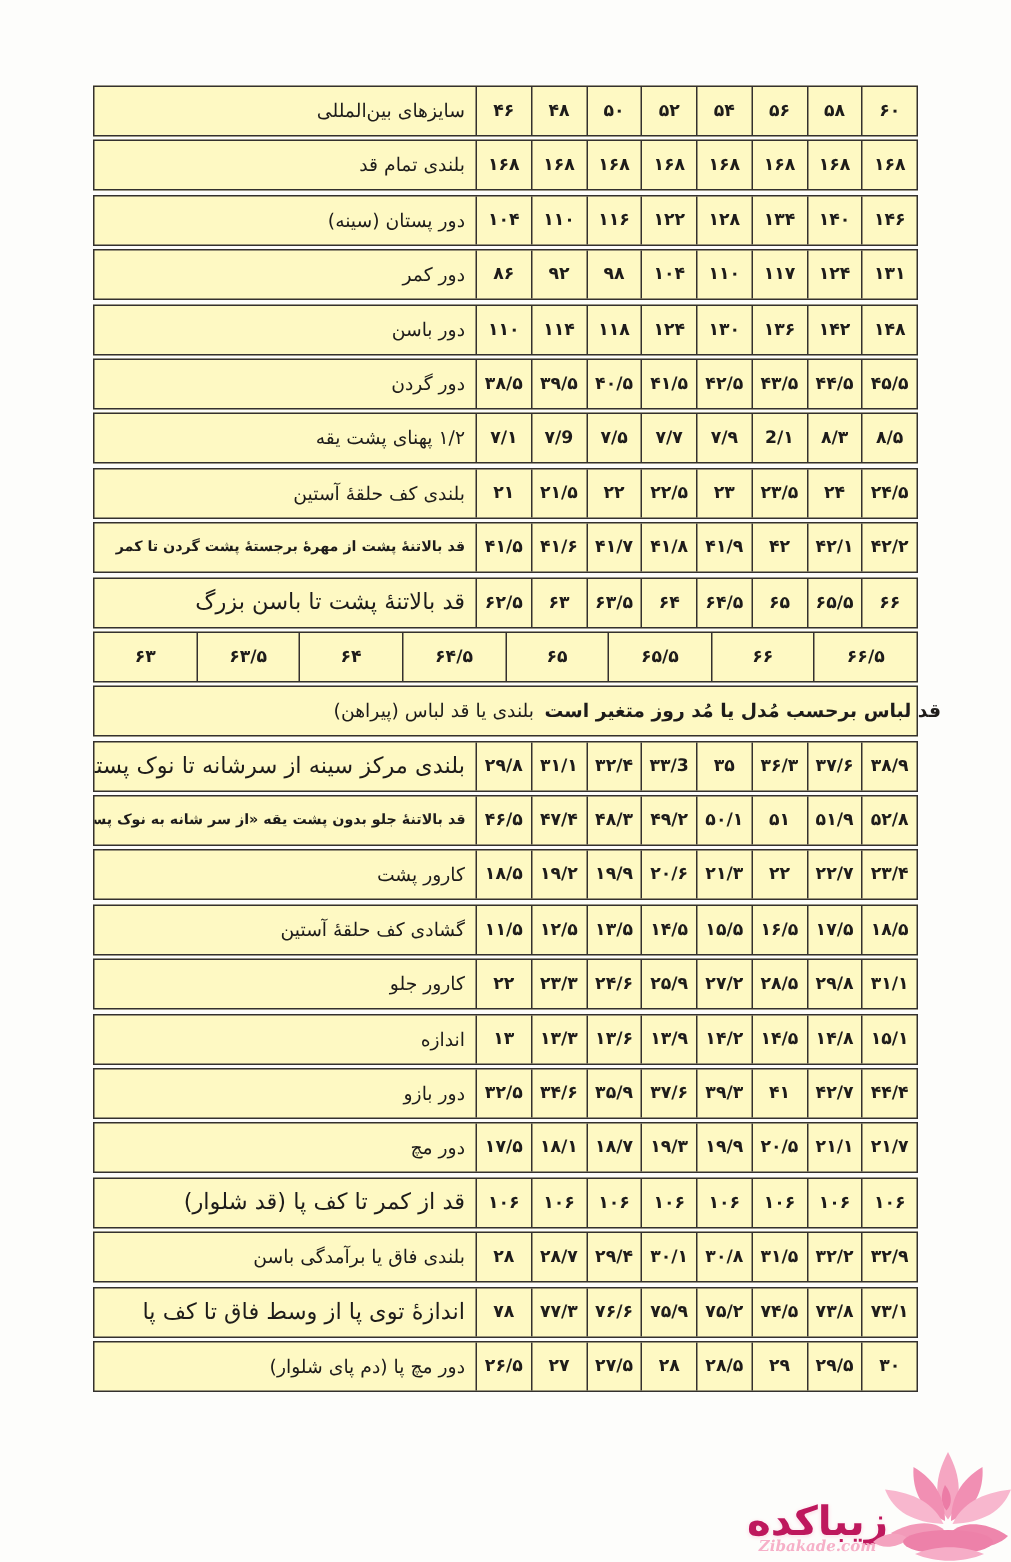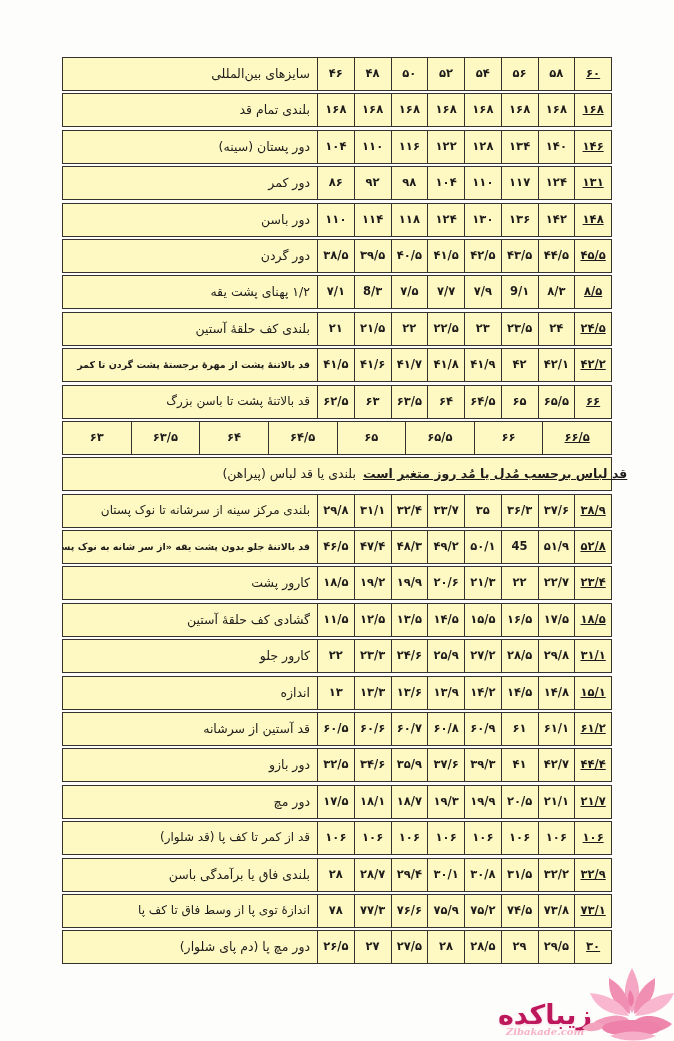--- a/index.html
+++ b/index.html
@@ -14,30 +14,30 @@
     position:absolute;left:62px;top:57px;width:550px;
   }
   .trow{
     display:flex;flex-direction:row;
     border:1px solid #34312e;
     height:34px;box-sizing:border-box;
     margin-bottom:2.4px;
     background:#fef9c3;
   }
   .trow > div{border-right:1px solid #34312e;box-sizing:border-box;}
-  .trow > div:last-child{border-right:none;text-decoration:underline;}
+  .trow > div:last-child{border-right:none;}
   .cell-label{
     flex:0 0 255px;
     direction:rtl;text-align:right;
     padding:0 7px 0 3px;
     line-height:31px;
     font-size:12.5px;
     white-space:nowrap;overflow:hidden;
   }
-  .cell-label.sm{font-size:12px;}
+  .cell-label.sm{font-size:15px;}
   .cell-label.xs{font-size:9.5px;letter-spacing:-0.2px;font-weight:bold;}
   .cell-num{
     flex:1 1 0;
     direction:ltr;text-align:center;
     line-height:31px;
     font-weight:bold;font-size:11.5px;
     white-space:nowrap;overflow:hidden;
   }
   .trow.merged .cell-label{border-right:none;flex:0 0 300px;}
   .note-cell{
@@ -135,25 +135,25 @@
         <div class="cell-num">۴۰/۵</div>
         <div class="cell-num">۴۱/۵</div>
         <div class="cell-num">۴۲/۵</div>
         <div class="cell-num">۴۳/۵</div>
         <div class="cell-num">۴۴/۵</div>
         <div class="cell-num">۴۵/۵</div>
       </div>
       <div class="trow">
         <div class="cell-label">۱/۲ پهنای پشت یقه</div>
         <div class="cell-num">۷/۱</div>
-        <div class="cell-num">8/۳</div>
+        <div class="cell-num">۷/9</div>
         <div class="cell-num">۷/۵</div>
         <div class="cell-num">۷/۷</div>
         <div class="cell-num">۷/۹</div>
-        <div class="cell-num">9/۱</div>
+        <div class="cell-num">2/۱</div>
         <div class="cell-num">۸/۳</div>
         <div class="cell-num">۸/۵</div>
       </div>
       <div class="trow">
         <div class="cell-label">بلندی کف حلقهٔ آستین</div>
         <div class="cell-num">۲۱</div>
         <div class="cell-num">۲۱/۵</div>
         <div class="cell-num">۲۲</div>
         <div class="cell-num">۲۲/۵</div>
         <div class="cell-num">۲۳</div>
@@ -195,34 +195,34 @@
       </div>
       <div class="trow merged">
         <div class="cell-label">بلندی یا قد لباس (پیراهن)</div>
         <div class="note-cell">قد لباس برحسب مُدل یا مُد روز متغیر است</div>
       </div>
       <div class="trow">
         <div class="cell-label sm">بلندی مرکز سینه از سرشانه تا نوک پستان</div>
         <div class="cell-num">۲۹/۸</div>
         <div class="cell-num">۳۱/۱</div>
         <div class="cell-num">۳۲/۴</div>
-        <div class="cell-num">۳۳/۷</div>
+        <div class="cell-num">۳۳/3</div>
         <div class="cell-num">۳۵</div>
         <div class="cell-num">۳۶/۳</div>
         <div class="cell-num">۳۷/۶</div>
         <div class="cell-num">۳۸/۹</div>
       </div>
       <div class="trow">
         <div class="cell-label xs">قد بالاتنهٔ جلو بدون پشت یقه «از سر شانه به نوک پستان تا کمر»</div>
         <div class="cell-num">۴۶/۵</div>
         <div class="cell-num">۴۷/۴</div>
         <div class="cell-num">۴۸/۳</div>
         <div class="cell-num">۴۹/۲</div>
         <div class="cell-num">۵۰/۱</div>
-        <div class="cell-num">45</div>
+        <div class="cell-num">۵۱</div>
         <div class="cell-num">۵۱/۹</div>
         <div class="cell-num">۵۲/۸</div>
       </div>
       <div class="trow">
         <div class="cell-label">کارور پشت</div>
         <div class="cell-num">۱۸/۵</div>
         <div class="cell-num">۱۹/۲</div>
         <div class="cell-num">۱۹/۹</div>
         <div class="cell-num">۲۰/۶</div>
         <div class="cell-num">۲۱/۳</div>
@@ -255,31 +255,20 @@
       <div class="trow">
         <div class="cell-label">اندازه</div>
         <div class="cell-num">۱۳</div>
         <div class="cell-num">۱۳/۳</div>
         <div class="cell-num">۱۳/۶</div>
         <div class="cell-num">۱۳/۹</div>
         <div class="cell-num">۱۴/۲</div>
         <div class="cell-num">۱۴/۵</div>
         <div class="cell-num">۱۴/۸</div>
         <div class="cell-num">۱۵/۱</div>
-      </div>
-      <div class="trow">
-        <div class="cell-label">قد آستین از سرشانه</div>
-        <div class="cell-num">۶۰/۵</div>
-        <div class="cell-num">۶۰/۶</div>
-        <div class="cell-num">۶۰/۷</div>
-        <div class="cell-num">۶۰/۸</div>
-        <div class="cell-num">۶۰/۹</div>
-        <div class="cell-num">۶۱</div>
-        <div class="cell-num">۶۱/۱</div>
-        <div class="cell-num">۶۱/۲</div>
       </div>
       <div class="trow">
         <div class="cell-label">دور بازو</div>
         <div class="cell-num">۳۲/۵</div>
         <div class="cell-num">۳۴/۶</div>
         <div class="cell-num">۳۵/۹</div>
         <div class="cell-num">۳۷/۶</div>
         <div class="cell-num">۳۹/۳</div>
         <div class="cell-num">۴۱</div>
         <div class="cell-num">۴۲/۷</div>

